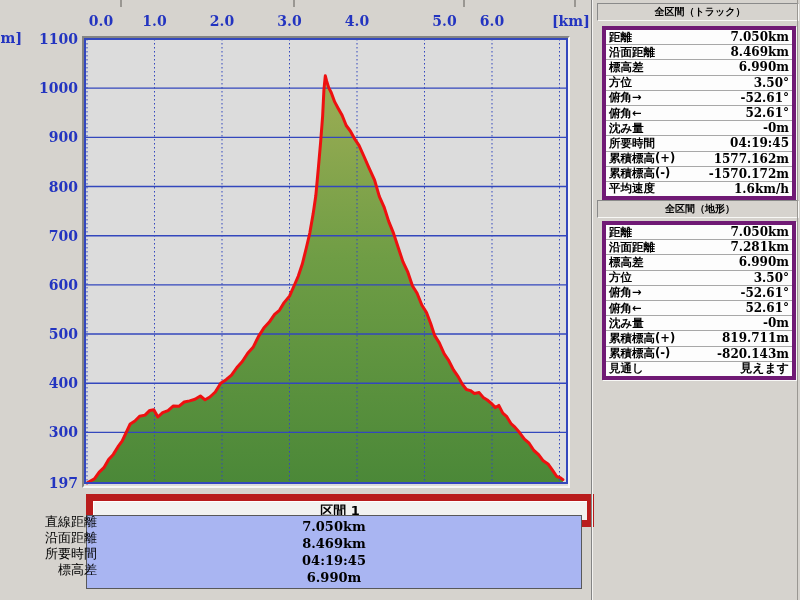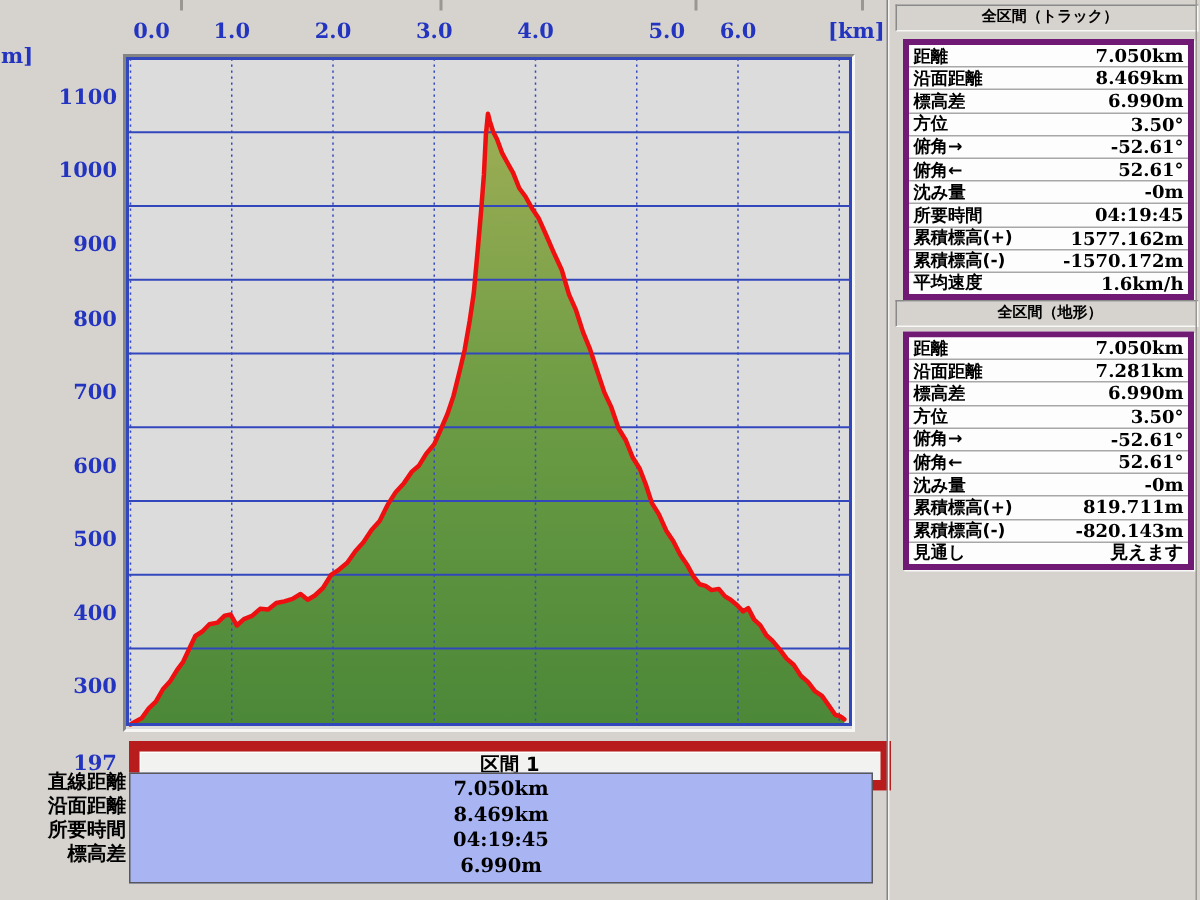--- a/index.html
+++ b/index.html
@@ -19,41 +19,41 @@
     border:2px solid;border-color:#848484 #f6f6f4 #f6f6f4 #848484;
     background:#dcdcdc;
   }
   #plot-frame svg{display:block;}
   
   .xtick,.ytick,.unit-label{
     color:#2334c0;font-weight:bold;font-size:14px;line-height:16px;
     font-family:"DejaVu Serif",serif;white-space:nowrap;
   }
   .xtick{text-align:center;width:36px;}
-  .ytick{text-align:right;width:78px;margin-top:26px;}
+  .ytick{text-align:right;width:78px;}
   
   #section-header{
     left:86px;top:494px;width:494px;height:19px;
     background:#f2f2f0;border:7px solid #b91c1c;
     box-shadow:inset 1px 1px 0 #ffffff;
     text-align:center;font-weight:bold;font-size:13px;line-height:19px;color:#000;
   }
   #section-values{
     left:86px;top:515px;width:494px;height:72px;
     background:#a9b5f2;border:1px solid #58585a;
     text-align:center;
   }
   .section-value-row{
     font-family:"DejaVu Serif",serif;
     font-weight:bold;font-size:13px;line-height:17px;color:#000;
   }
   #section-values .pad{height:2px;}
   .bottom-label{
-    left:0;width:84px;text-align:right;
-    font-weight:bold;font-size:13px;line-height:16px;color:#000;white-space:nowrap;
+    left:13px;width:84px;text-align:right;
+    font-weight:normal;font-size:13px;line-height:16px;color:#000;white-space:nowrap;
   }
   
   #divider-dark{left:591px;top:0;width:1px;height:600px;background:#848484;}
   #divider-light{left:592px;top:0;width:1px;height:600px;background:#f4f3f1;}
   #right-edge{left:797px;top:0;width:1px;height:600px;background:#9a9792;}
   
   .panel-header{
     left:597px;width:196px;height:16px;
     border:1px solid;border-color:#8a8a8a #f8f8f6 #f8f8f6 #8a8a8a;
     font-weight:bold;font-size:10px;line-height:15px;color:#000;

